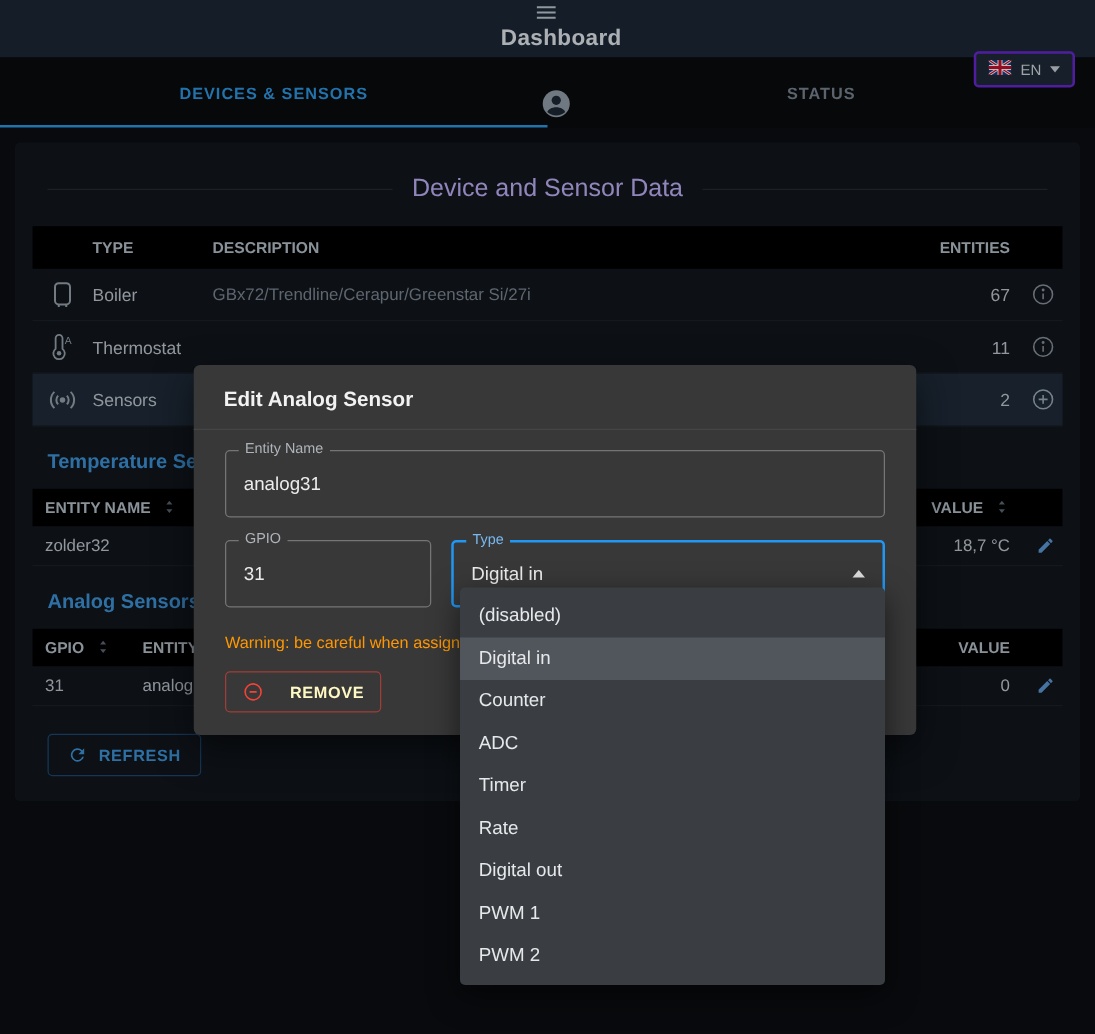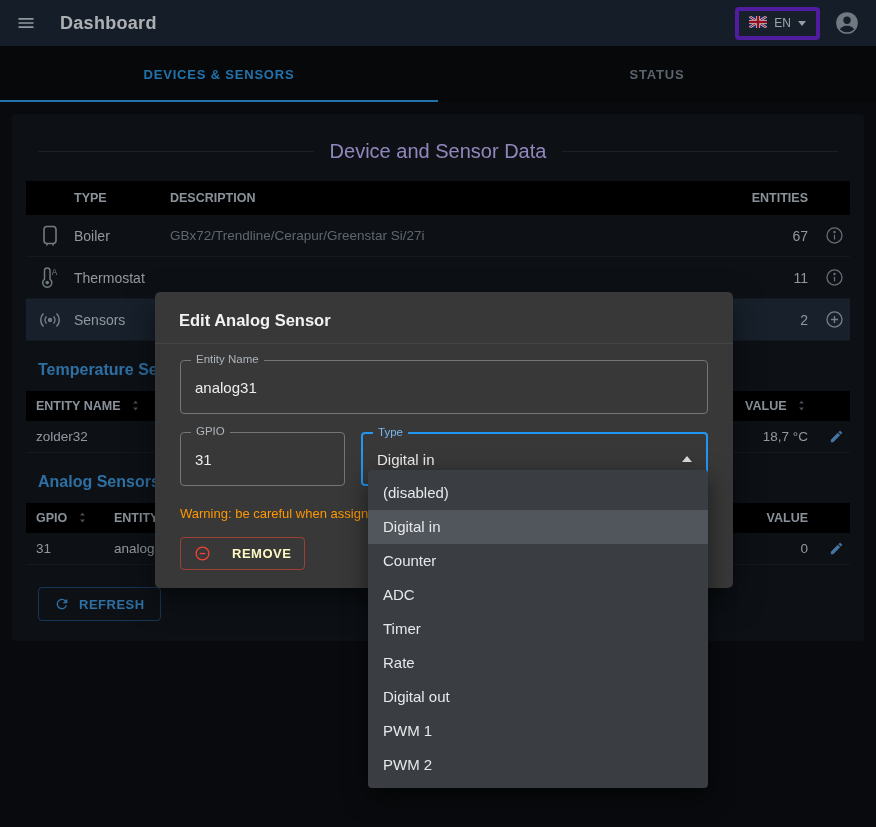--- a/index.html
+++ b/index.html
@@ -7,27 +7,27 @@
   body {
     font-family: "Liberation Sans", sans-serif;
     background: #0b0e12;
     position: relative;
     color: #c4ccd4;
   }
 
   
   .appbar {
     height: 46px; background: #1d2936;
-    display: flex; align-items: center; padding: 0 16px;
+    display: flex; align-items: center; padding: 0 16px; flex-direction: column;
   }
   .hamburger { width: 22px; height: 22px; display: flex; align-items: center; cursor: pointer; }
   .app-title { margin-left: 22px; font-size: 18px; font-weight: bold; color: #e9eef3; letter-spacing: .3px; }
   .lang-btn {
     margin-left: auto; display: flex; align-items: center; gap: 7px;
-    border: 4px solid #6d28d9; border-radius: 4px; background: #202c39;
+    border: 2px solid #6d28d9; border-radius: 4px; background: #202c39;
     padding: 5px 10px; cursor: pointer;
   }
   .lang-label { font-size: 12px; color: #d5dde4; }
   .caret-down { width: 0; height: 0; border-left: 4px solid transparent; border-right: 4px solid transparent; border-top: 5px solid #cfd6dd; }
   .avatar { margin-left: 14px; width: 26px; height: 26px; cursor: pointer; }
 
   
   .tabs { height: 56px; background: #090b0e; display: flex; }
   .tab {
     flex: 1; display: flex; align-items: center; justify-content: center;

